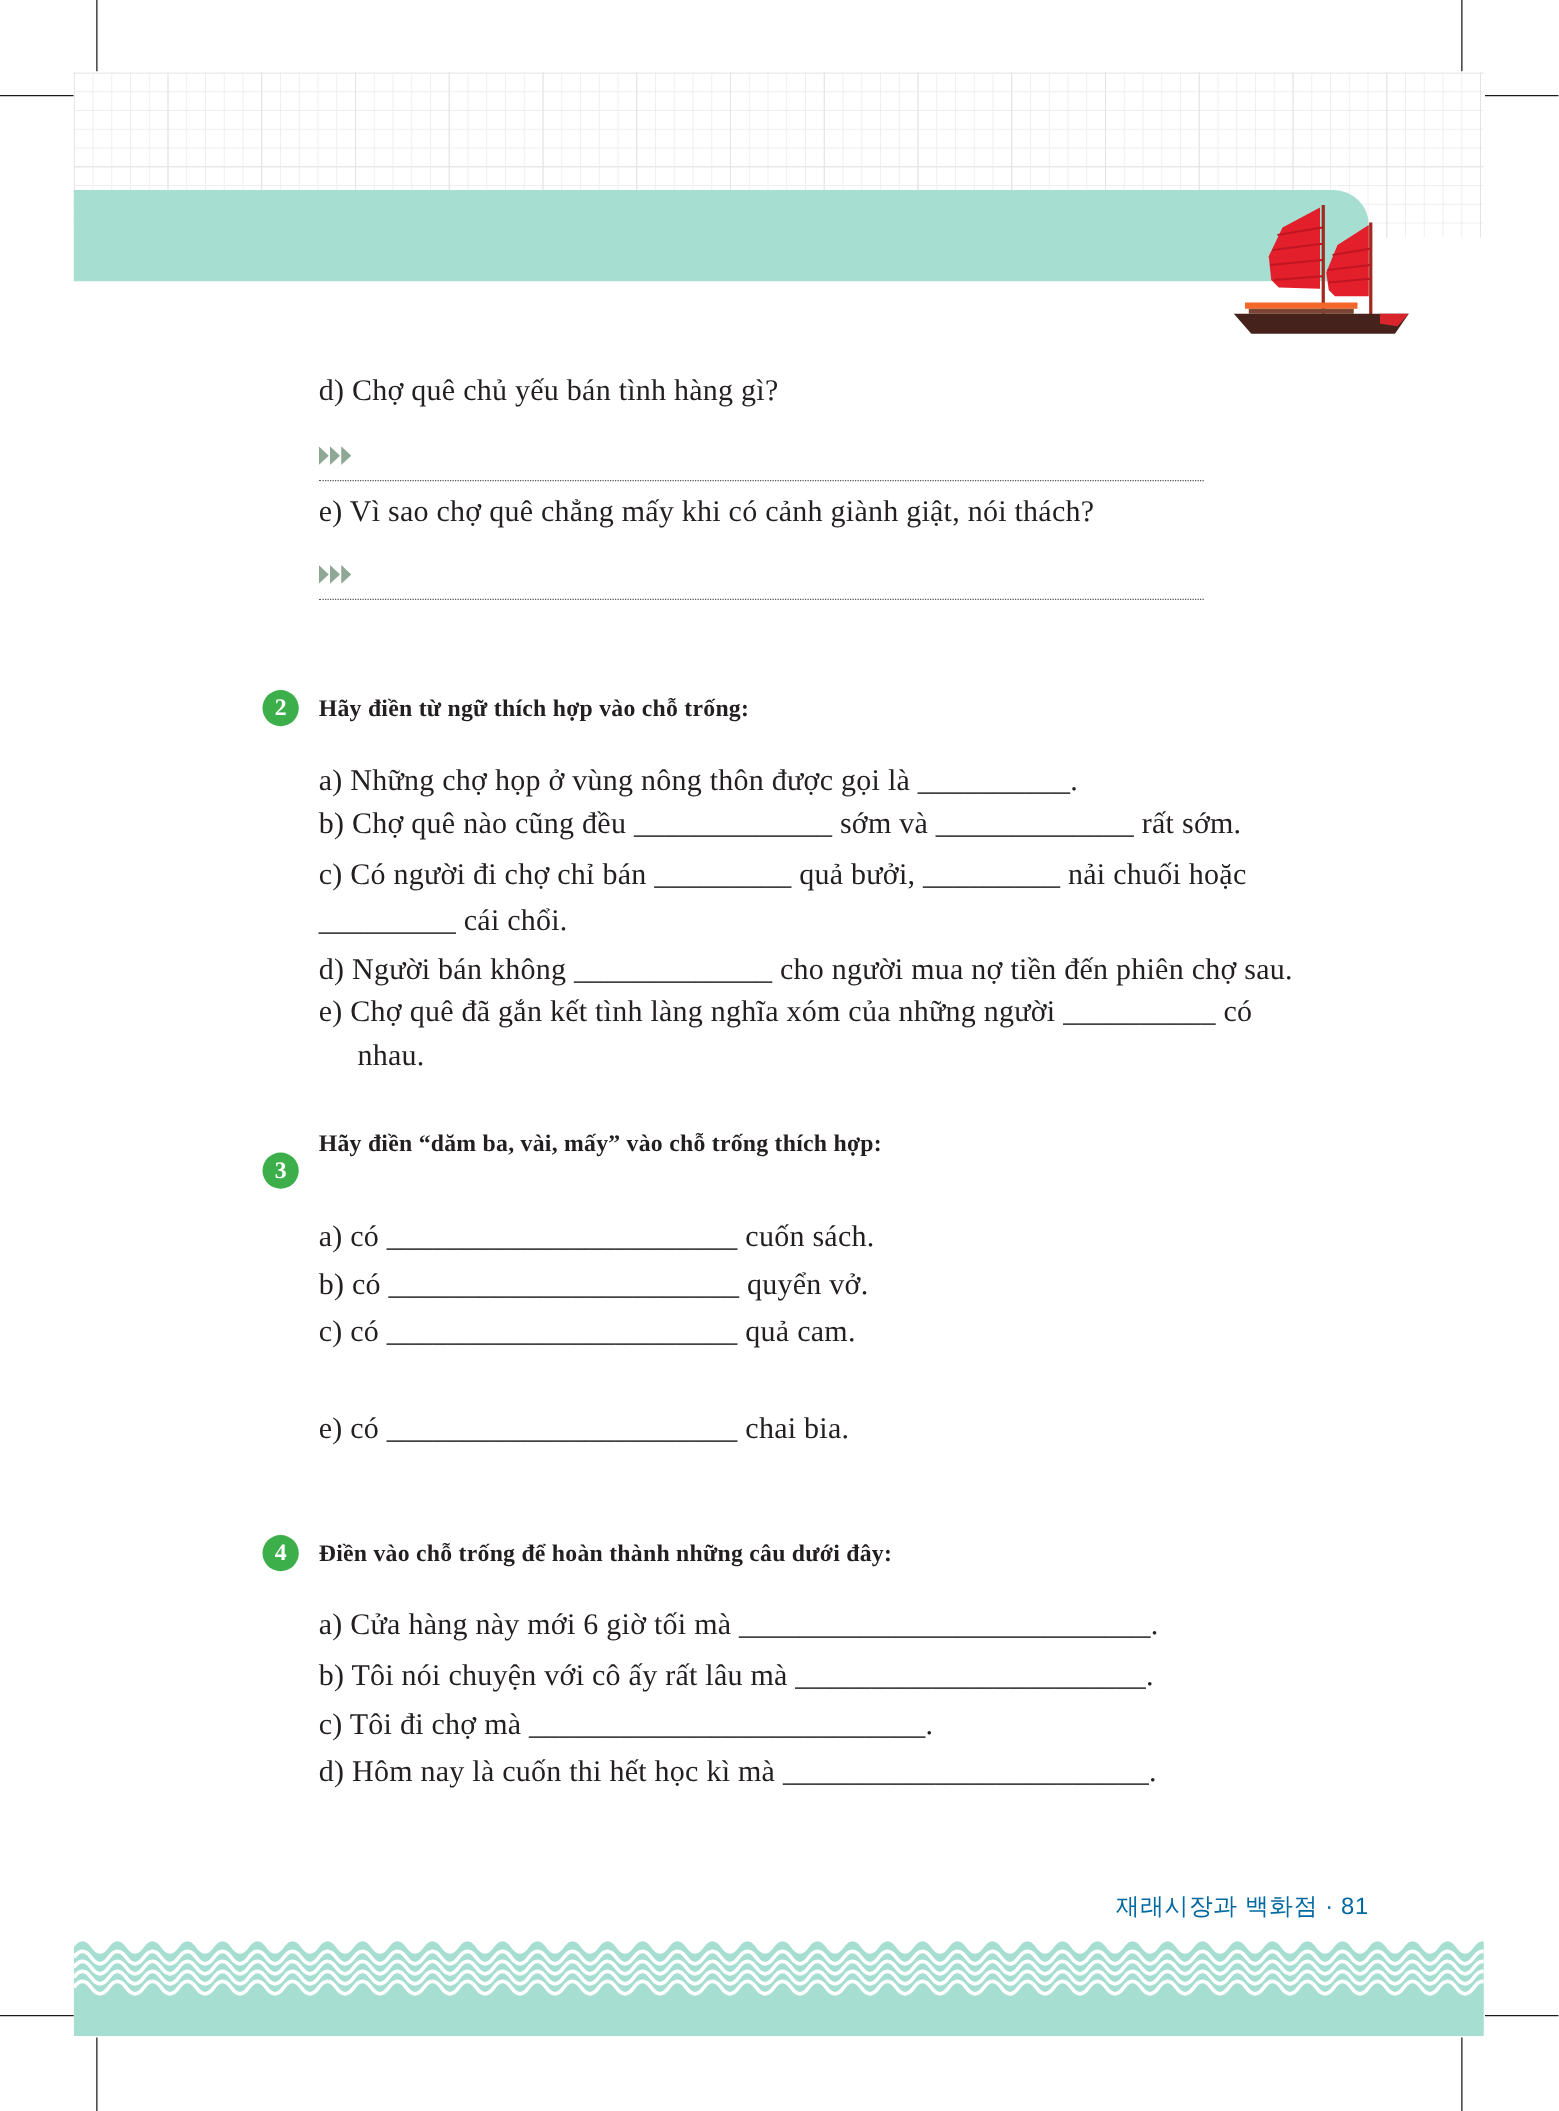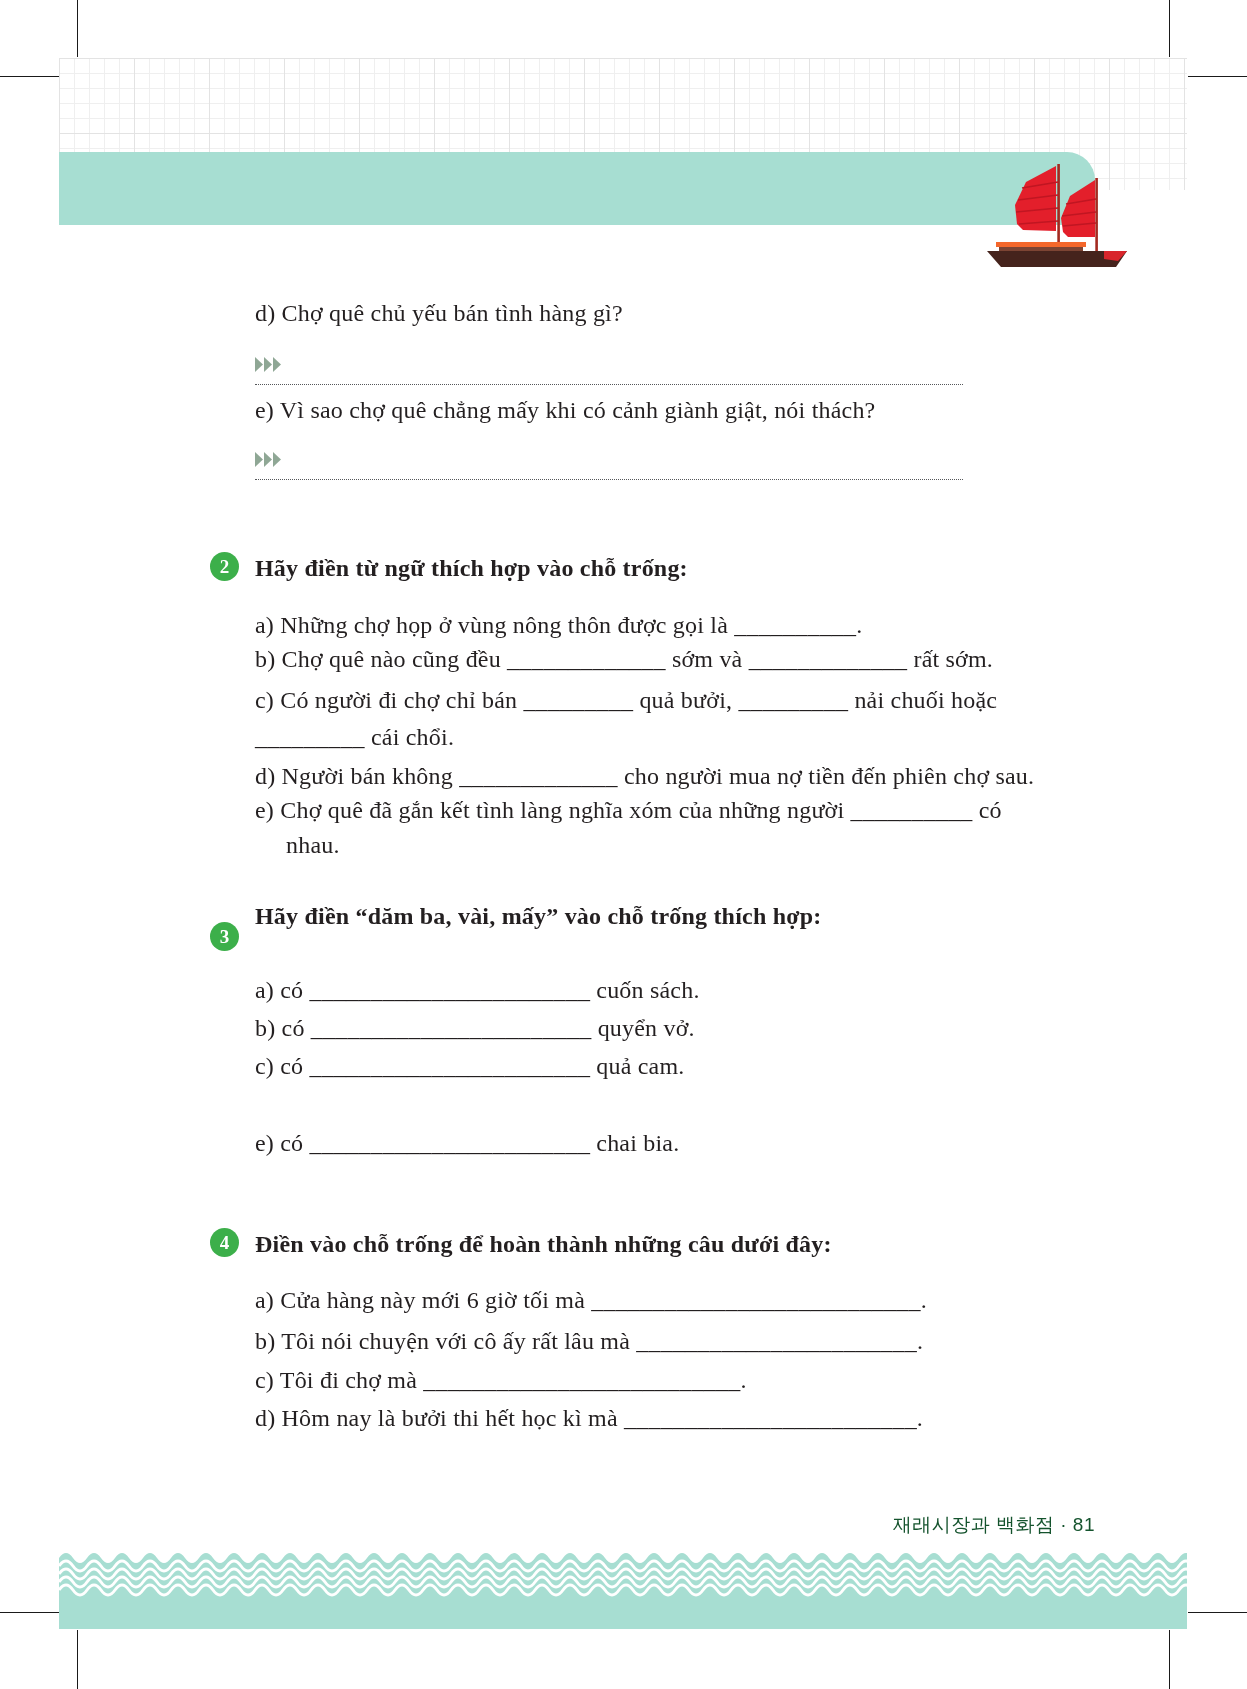--- a/index.html
+++ b/index.html
@@ -35,26 +35,26 @@
     border-bottom:1.6px dotted #55575a;
   }
   .arrow{position:absolute;left:255px;}
   .ex-circle{
     position:absolute;left:210px;width:29px;height:29px;border-radius:50%;
     background:#3caf4a;color:#fff;font-weight:bold;font-size:19px;
     display:flex;align-items:center;justify-content:center;
     font-family:"Liberation Serif",serif;
   }
   .ex-title{
-    position:absolute;left:255px;font-size:24px;line-height:30px;font-weight:bold;
+    position:absolute;left:255px;font-size:19px;line-height:30px;font-weight:bold;
     white-space:nowrap;letter-spacing:0.2px;
   }
   #footer{
     position:absolute;left:700px;top:1512px;width:395px;text-align:right;
-    font-family:"Liberation Sans",sans-serif;font-size:19px;color:#14532d;
+    font-family:"Liberation Sans",sans-serif;font-size:19px;color:#0369a1;
     letter-spacing:0.5px;
   }
   #wave-band{position:absolute;left:59px;top:1548px;}
 </style>
 </head>
 <body>
 
 <div id="page">
 
   <div class="crop" style="left:77px;top:0;width:1px;height:57px;"></div>
@@ -127,21 +127,21 @@
   <div class="line" style="top:1011px">b) có _______________________ quyển vở.</div>
   <div class="line" style="top:1049px">c) có _______________________ quả cam.</div>
   <div class="line" style="top:1126px">e) có _______________________ chai bia.</div>
 
   <div class="ex-circle" style="top:1228px">4</div>
   <div class="ex-title" style="top:1229px">Điền vào chỗ trống để hoàn thành những câu dưới đây:</div>
 
   <div class="line" style="top:1283px">a) Cửa hàng này mới 6 giờ tối mà ___________________________.</div>
   <div class="line" style="top:1324px">b) Tôi nói chuyện với cô ấy rất lâu mà _______________________.</div>
   <div class="line" style="top:1363px">c) Tôi đi chợ mà __________________________.</div>
-  <div class="line" style="top:1401px">d) Hôm nay là bưởi thi hết học kì mà ________________________.</div>
+  <div class="line" style="top:1401px">d) Hôm nay là cuốn thi hết học kì mà ________________________.</div>
 
   <div id="footer">재래시장과 백화점 ·  81</div>
 
   <svg id="wave-band" width="1128" height="81" viewBox="0 0 1128 81">
     <defs>
       <path id="wv" d="M0,0 q7,-10 14,0 t14,0 t14,0 t14,0 t14,0 t14,0 t14,0 t14,0 t14,0 t14,0 t14,0 t14,0 t14,0 t14,0 t14,0 t14,0 t14,0 t14,0 t14,0 t14,0 t14,0 t14,0 t14,0 t14,0 t14,0 t14,0 t14,0 t14,0 t14,0 t14,0 t14,0 t14,0 t14,0 t14,0 t14,0 t14,0 t14,0 t14,0 t14,0 t14,0 t14,0 t14,0 t14,0 t14,0 t14,0 t14,0 t14,0 t14,0 t14,0 t14,0 t14,0 t14,0 t14,0 t14,0 t14,0 t14,0 t14,0 t14,0 t14,0 t14,0 t14,0 t14,0 t14,0 t14,0 t14,0 t14,0 t14,0 t14,0 t14,0 t14,0 t14,0 t14,0 t14,0 t14,0 t14,0 t14,0 t14,0 t14,0 t14,0 t14,0 t14,0 t14,0" fill="none"></path>
     </defs>
     <path d="M0,10 q7,-10 14,0 t14,0 t14,0 t14,0 t14,0 t14,0 t14,0 t14,0 t14,0 t14,0 t14,0 t14,0 t14,0 t14,0 t14,0 t14,0 t14,0 t14,0 t14,0 t14,0 t14,0 t14,0 t14,0 t14,0 t14,0 t14,0 t14,0 t14,0 t14,0 t14,0 t14,0 t14,0 t14,0 t14,0 t14,0 t14,0 t14,0 t14,0 t14,0 t14,0 t14,0 t14,0 t14,0 t14,0 t14,0 t14,0 t14,0 t14,0 t14,0 t14,0 t14,0 t14,0 t14,0 t14,0 t14,0 t14,0 t14,0 t14,0 t14,0 t14,0 t14,0 t14,0 t14,0 t14,0 t14,0 t14,0 t14,0 t14,0 t14,0 t14,0 t14,0 t14,0 t14,0 t14,0 t14,0 t14,0 t14,0 t14,0 t14,0 t14,0 t14,0 t14,0 L1148,81 L0,81 Z" fill="#a7ded2"></path>
     <g stroke="#ffffff" stroke-width="3" fill="none">
       <use href="#wv" y="18"></use>

